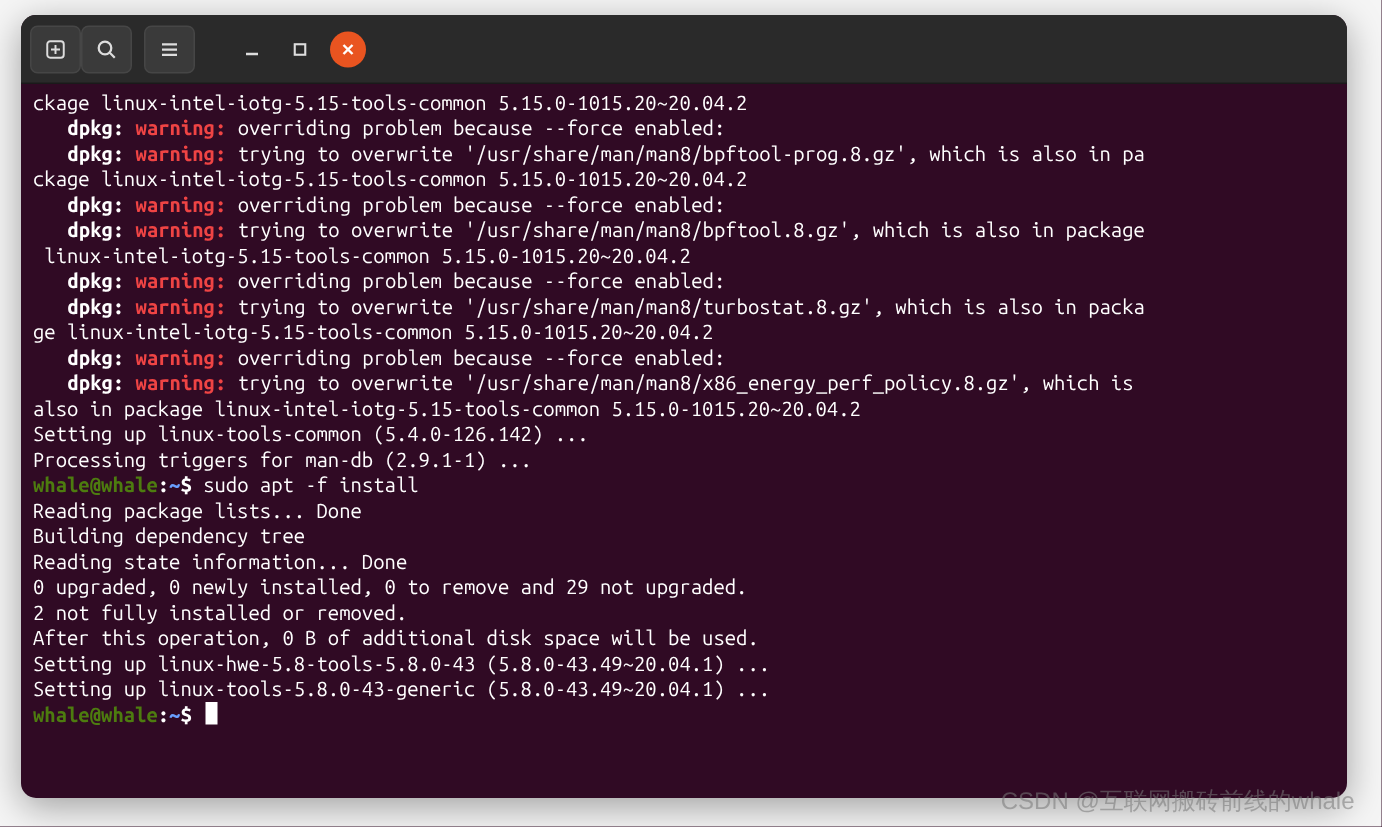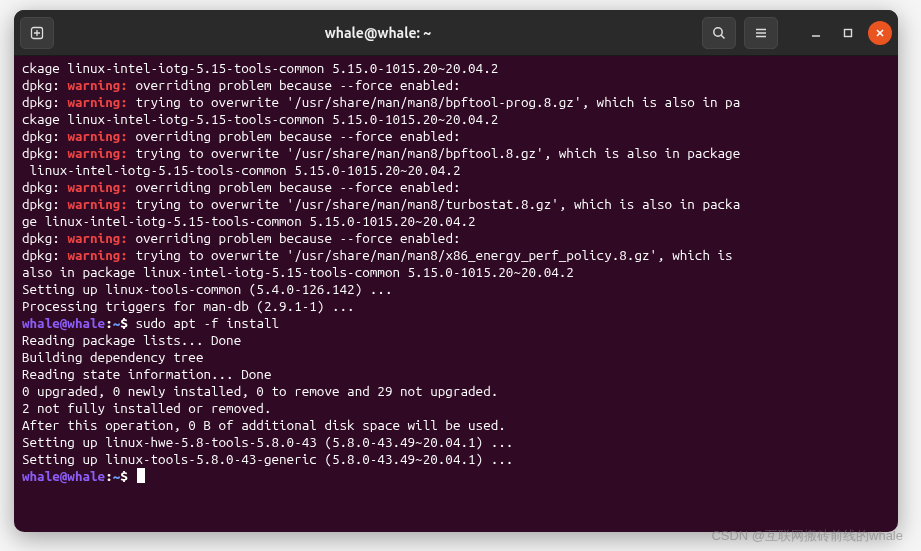--- a/index.html
+++ b/index.html
@@ -82,58 +82,57 @@
   padding: 4px 8px 8px 8px;
   font-size: 13.5px;
   line-height: 17px;
   color: #ffffff;
   white-space: pre-wrap;
   word-break: break-all;
   overflow: hidden;
   font-family: "Ubuntu Mono","DejaVu Sans Mono",Consolas,monospace;
 }
 .line { display: block; }
-.bold { font-weight: 400; }
+.bold { font-weight: 700; margin-left: 23px; }
 .yellow { color: #ef4444; font-weight: 700; }
-.prompt-user { color: #8b5cf6; font-weight: 700; }
+.prompt-user { color: #4d7c0f; font-weight: 700; }
 .prompt-colon { color: #ffffff; font-weight: 700; }
 .prompt-path { color: #6aa0ff; font-weight: 700; }
 .cursor {
   display: inline-block;
   width: 8px; height: 15px;
   background: #ffffff;
   vertical-align: -2px;
   margin-left: 2px;
 }
 .watermark {
   position: absolute;
   bottom: 6px;
   right: 18px;
   color: rgba(120,120,120,0.55);
   font-family: sans-serif;
-  font-size: 13px;
+  font-size: 16px;
   pointer-events: none;
 }
 svg { display: block; }
 </style>
 </head>
 <body>
 
 <div class="window">
   <div class="titlebar">
     <div class="tb-left">
       <div class="tb-btn">
         <svg width="16" height="16" viewBox="0 0 16 16">
           <rect x="2.5" y="2.5" width="11" height="11" rx="2" fill="none" stroke="#ddd" stroke-width="1.3"></rect>
           <line x1="8" y1="5" x2="8" y2="11" stroke="#ddd" stroke-width="1.3"></line>
           <line x1="5" y1="8" x2="11" y2="8" stroke="#ddd" stroke-width="1.3"></line>
         </svg>
       </div>
     </div>
-    <div class="tb-title">whale@whale: ~</div>
     <div class="tb-right">
       <div class="tb-icon-btn">
         <svg width="16" height="16" viewBox="0 0 16 16">
           <circle cx="7" cy="7" r="4.2" fill="none" stroke="#ddd" stroke-width="1.5"></circle>
           <line x1="10.2" y1="10.2" x2="13.5" y2="13.5" stroke="#ddd" stroke-width="1.5"></line>
         </svg>
       </div>
       <div class="tb-icon-btn">
         <svg width="16" height="16" viewBox="0 0 16 16">
           <line x1="3" y1="4.5" x2="13" y2="4.5" stroke="#ddd" stroke-width="1.5"></line>

